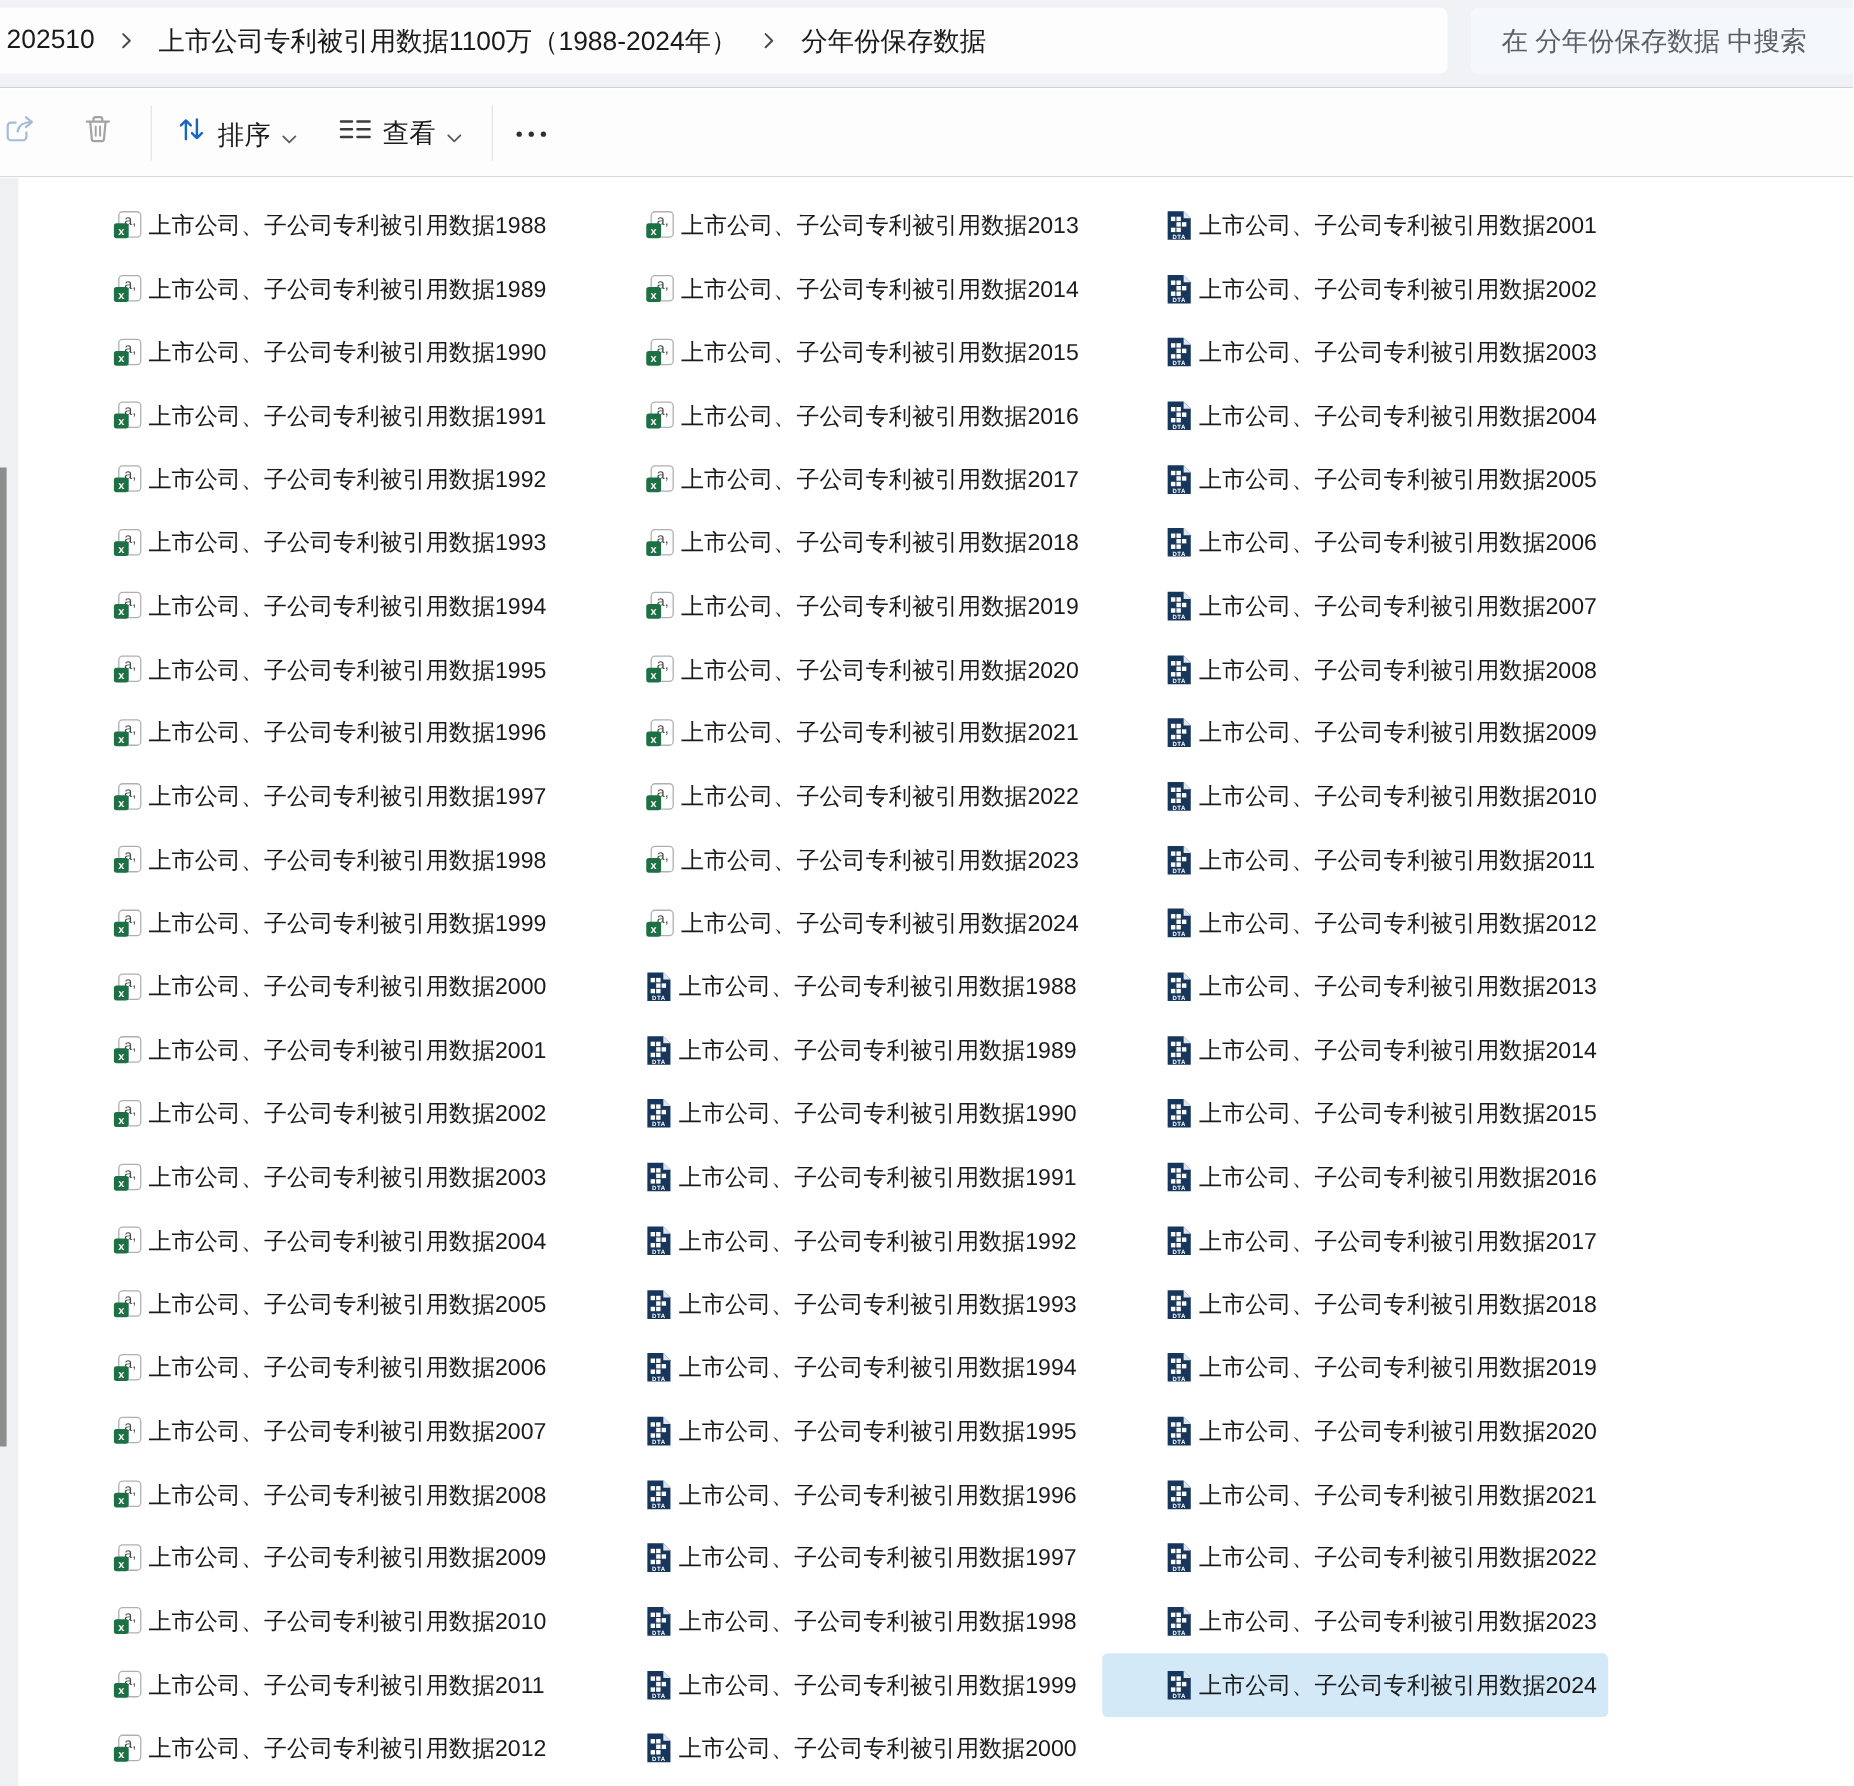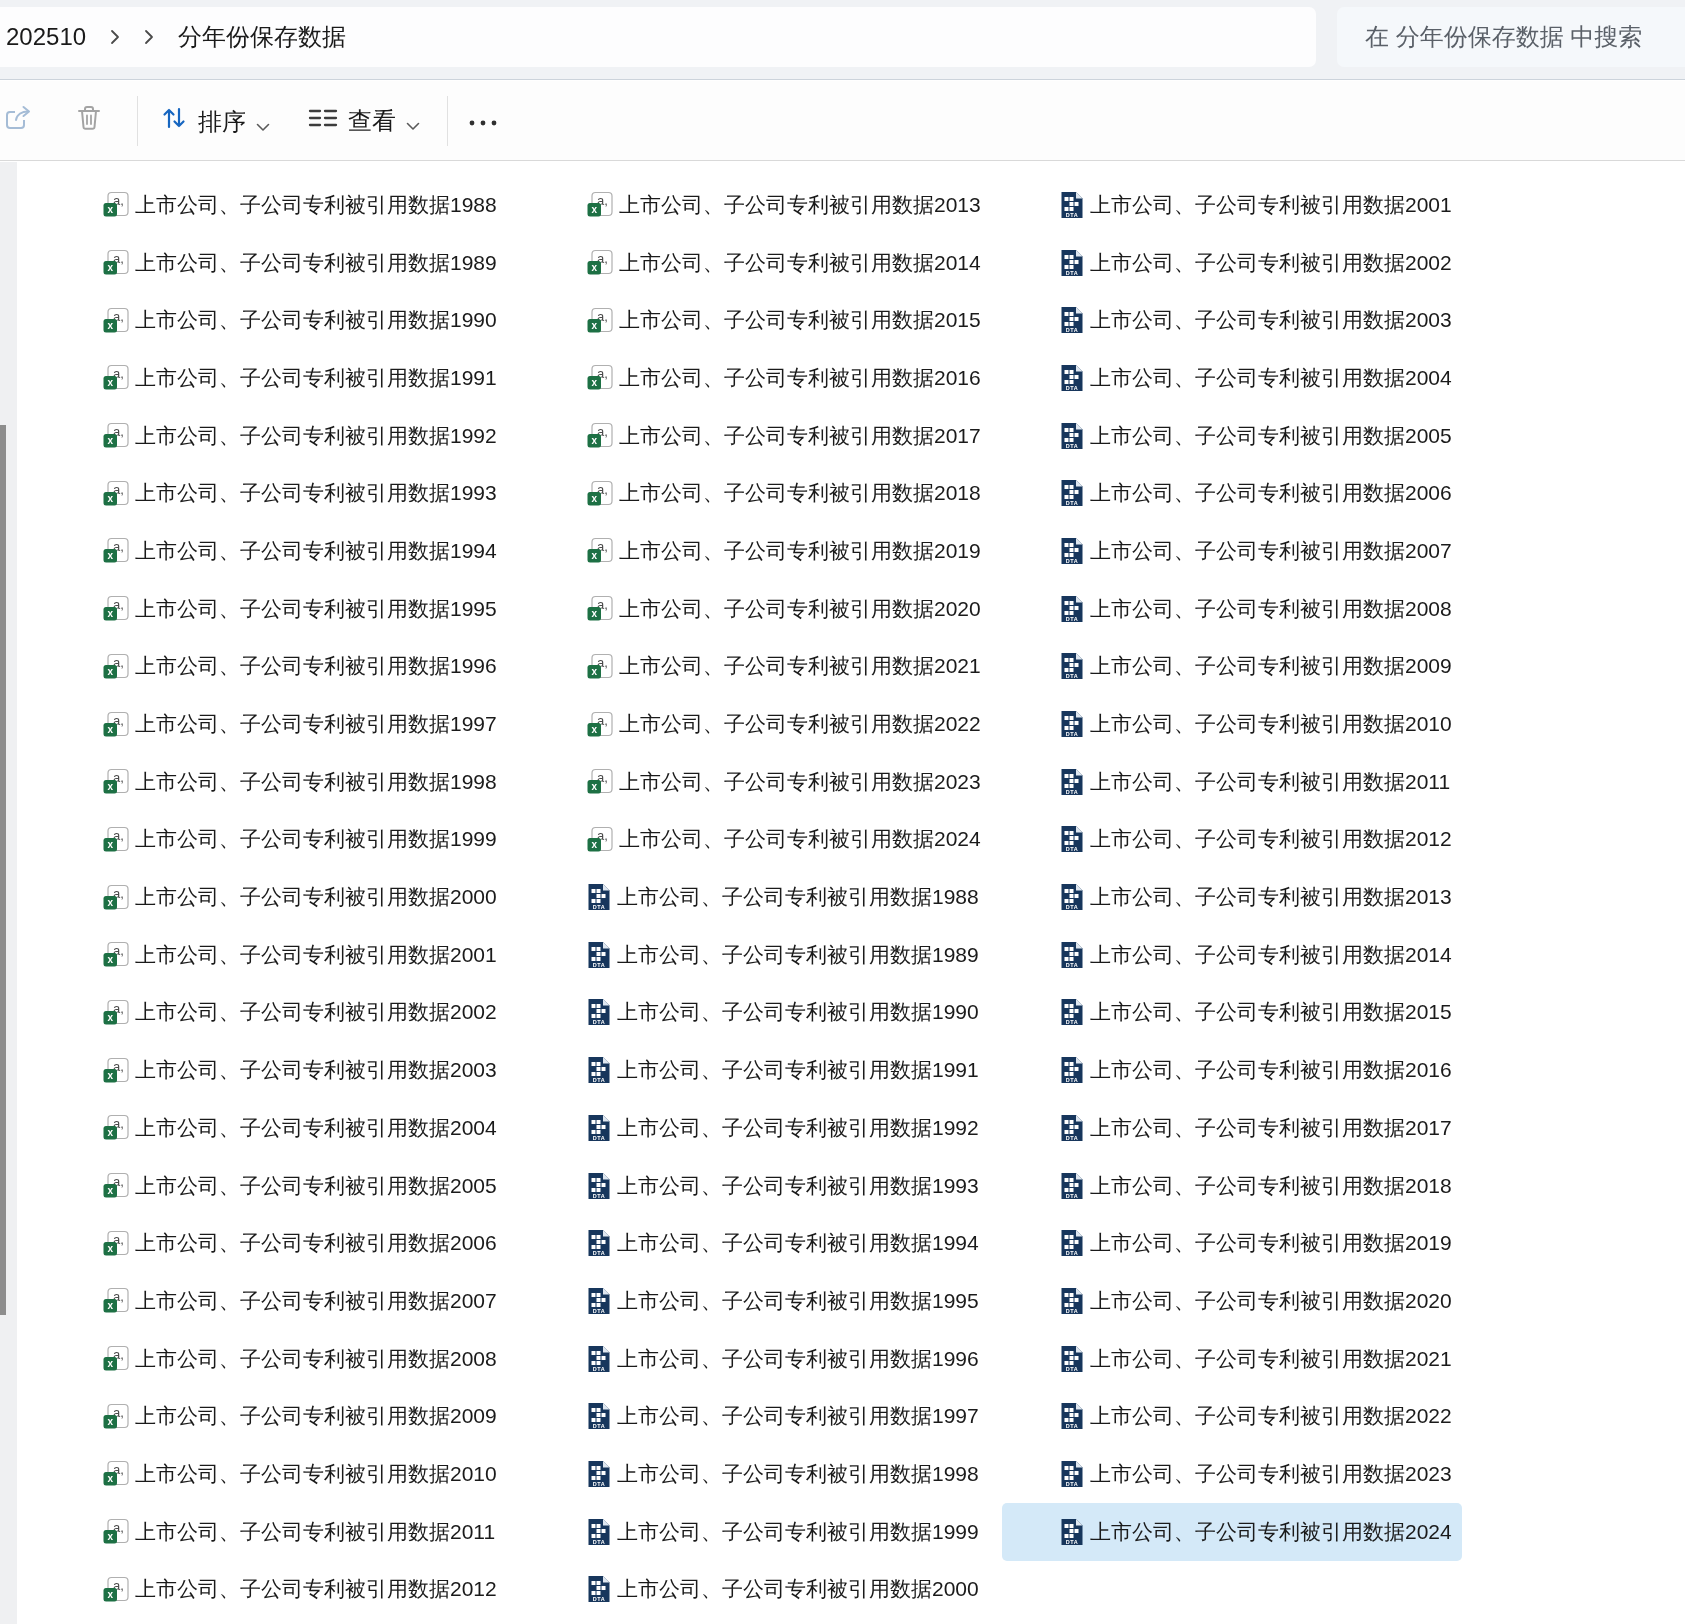--- a/index.html
+++ b/index.html
@@ -58,20 +58,21 @@
 <div class="screen">
 
   <div class="header">
     <div class="address-bar">
       <span class="crumb">202510</span>
       <span class="crumb-chevron">
         <svg width="10" height="16" viewBox="0 0 10 16">
             <path d="M2 2 L8 8 L2 14" fill="none" stroke="#4a4a4a" stroke-width="1.8" stroke-linecap="round" stroke-linejoin="round"></path>
           </svg>
       </span>
+      <span class="crumb">上市公司专利被引用数据1100万（1988-2024年）</span>
       <span class="crumb-chevron">
         <svg width="10" height="16" viewBox="0 0 10 16">
             <path d="M2 2 L8 8 L2 14" fill="none" stroke="#4a4a4a" stroke-width="1.8" stroke-linecap="round" stroke-linejoin="round"></path>
           </svg>
       </span>
       <span class="crumb">分年份保存数据</span>
     </div>
     <div class="search-box">
       <span>在 分年份保存数据 中搜索</span>
     </div>

